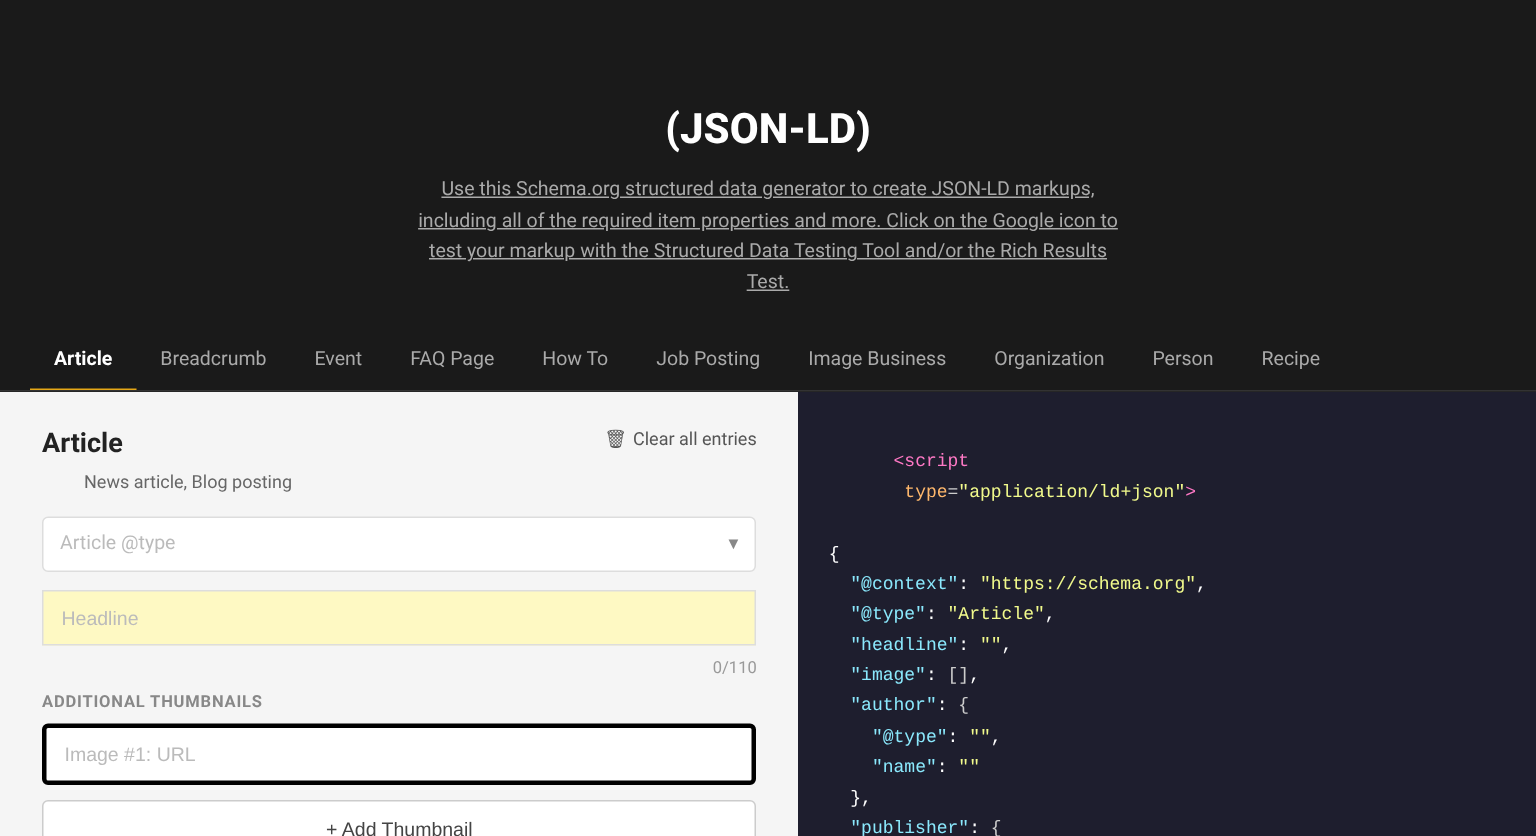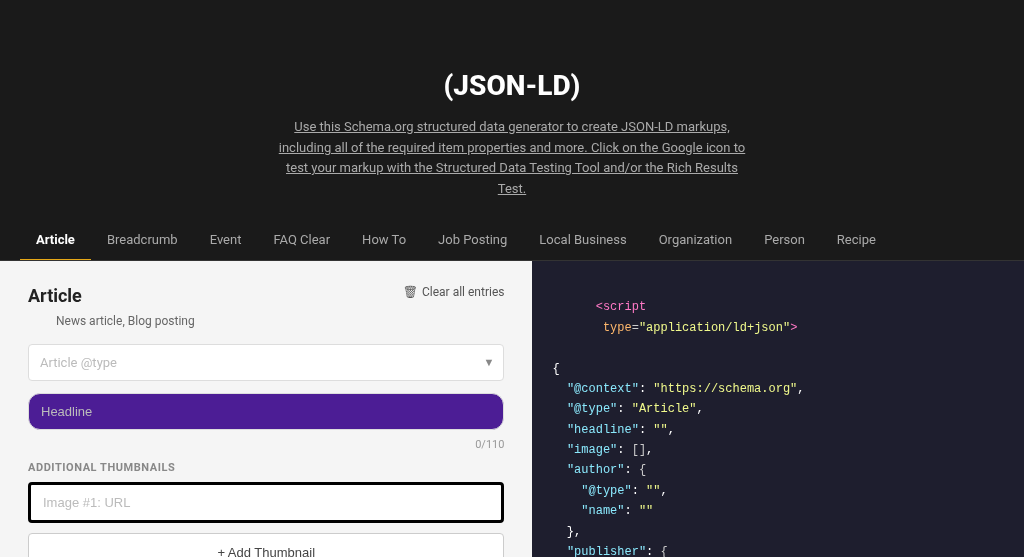--- a/index.html
+++ b/index.html
@@ -136,22 +136,22 @@
       background: #fff;
       font-size: 13px;
       color: #888;
     }
     .form-input::placeholder { color: #bbb; }
 
     .form-input-full {
       width: 100%;
       padding: 10px 12px;
       border: 1px solid #ddd;
-      border-radius: 12px;
-      background: #4c1d95;
+      border-radius: 0;
+      background: #fef9c3;
       font-size: 13px;
       color: #888;
       margin-bottom: 8px;
     }
     .form-input-full::placeholder { color: #bbb; }
 
     .char-count {
       text-align: right;
       font-size: 11px;
       color: #999;
@@ -220,24 +220,24 @@
     <span>(JSON-LD)</span>
   </h1>
   <p>Use this Schema.org structured data generator to create JSON-LD markups, including all of the required item properties and more. Click on the Google icon to test your markup with the Structured Data Testing Tool and/or the Rich Results Test.</p>
 </div>
 
 <nav class="nav-tabs">
 
 <div class="nav-tab active">Article</div>
     <div class="nav-tab">Breadcrumb</div>
     <div class="nav-tab">Event</div>
-    <div class="nav-tab">FAQ Clear</div>
+    <div class="nav-tab">FAQ Page</div>
     <div class="nav-tab">How To</div>
     <div class="nav-tab">Job Posting</div>
-    <div class="nav-tab">Local Business</div>
+    <div class="nav-tab">Image Business</div>
     <div class="nav-tab">Organization</div>
     <div class="nav-tab">Person</div>
     <div class="nav-tab">Recipe</div>
   </nav>
 
 <div class="main-content">
 
   <div class="form-panel">
     <div style="display:flex; align-items:flex-start; justify-content:space-between; margin-bottom:4px;">
       <h2>Article</h2>

